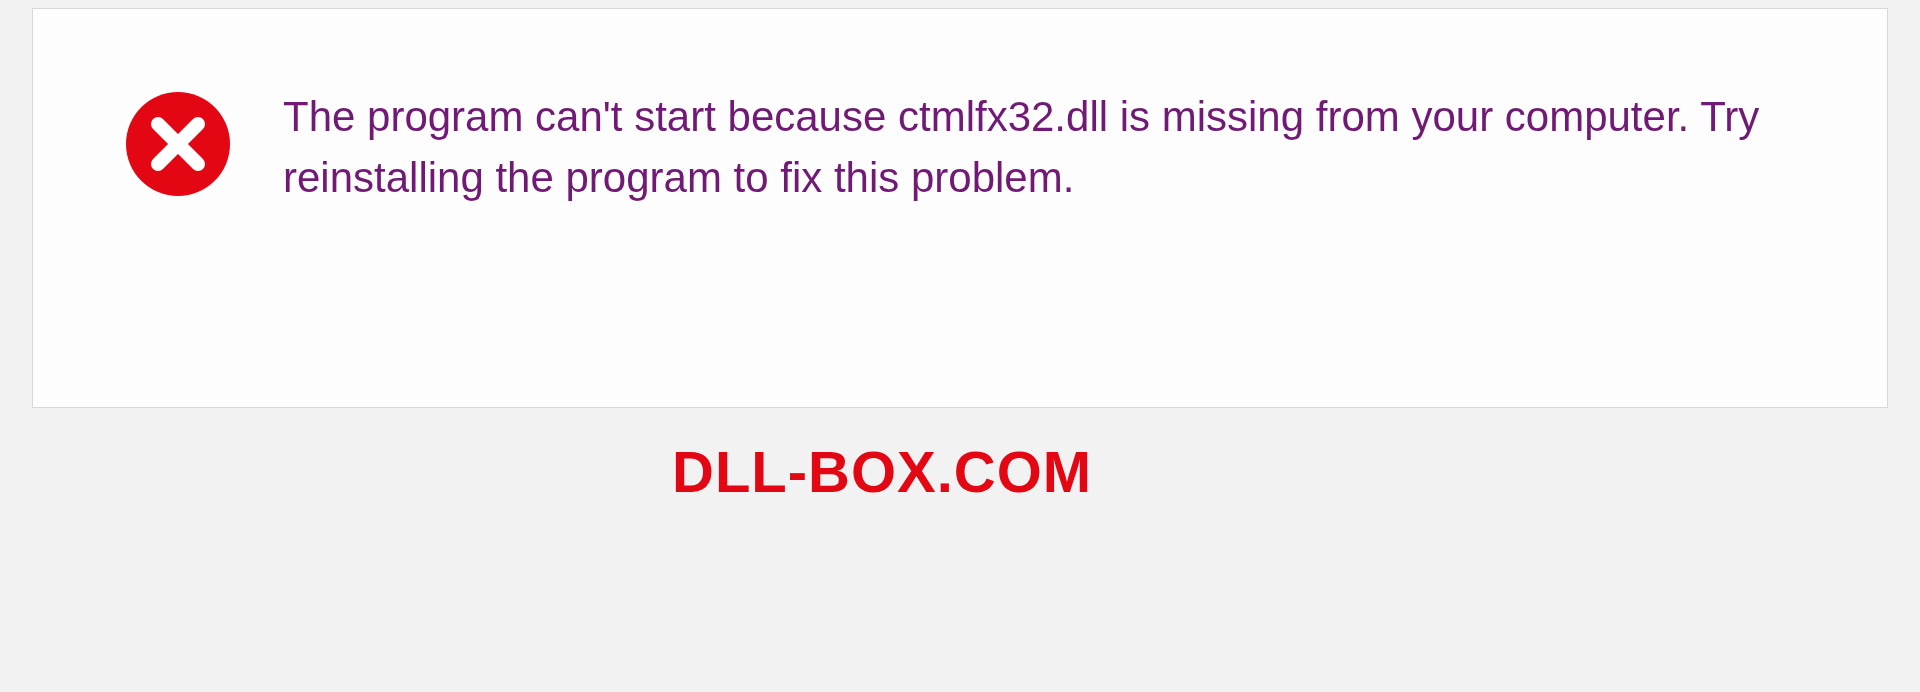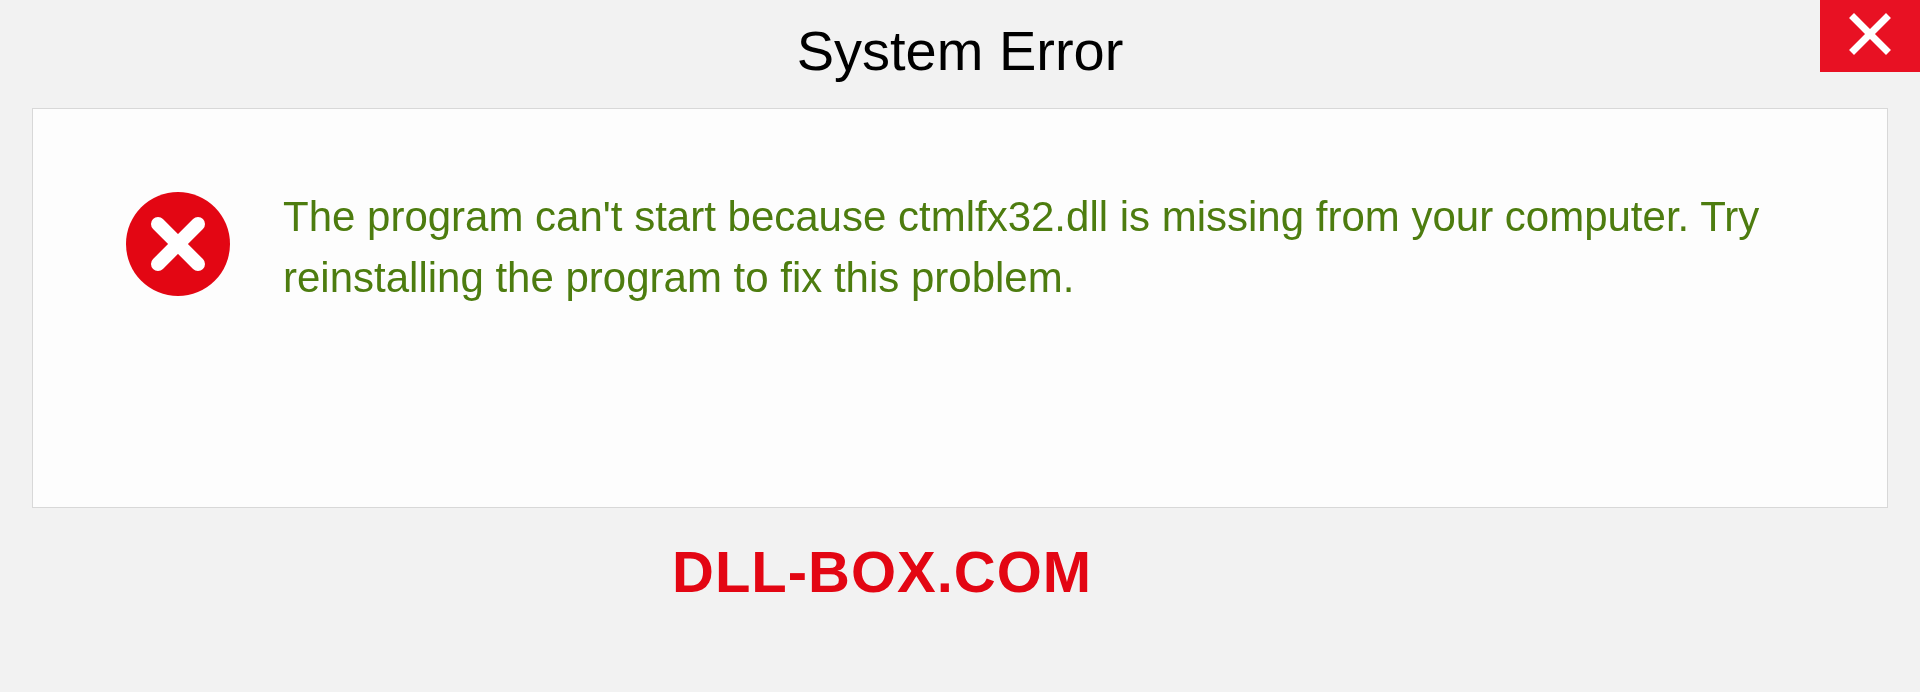--- a/index.html
+++ b/index.html
@@ -66,21 +66,21 @@
       margin-top: 10px;
       margin-right: 50px;
     }
     .error-icon svg {
       width: 100%;
       height: 100%;
     }
     .message {
       font-size: 42px;
       line-height: 1.45;
-      color: #4d7c0f;
+      color: #701a75;
       font-weight: 400;
       padding-top: 8px;
     }
     .footer {
       margin: 30px 32px 0 32px;
       display: flex;
       align-items: center;
       justify-content: space-between;
     }
     .watermark {
@@ -101,31 +101,20 @@
       align-items: center;
       justify-content: center;
       cursor: pointer;
       font-family: inherit;
     }
   </style>
 </head>
 <body>
 
 <div class="dialog">
-  <div class="titlebar">
-    <div class="title">System Error</div>
-    <div class="close-btn">
-      <span>
-        <svg viewBox="0 0 44 44">
-          <line x1="6" y1="6" x2="38" y2="38" stroke="#ffffff" stroke-width="7" stroke-linecap="square"></line>
-          <line x1="38" y1="6" x2="6" y2="38" stroke="#ffffff" stroke-width="7" stroke-linecap="square"></line>
-        </svg>
-      </span>
-    </div>
-  </div>
 
   <div class="content-panel">
     <div class="error-icon">
       <svg viewBox="0 0 110 110">
         <circle cx="55" cy="55" r="52" fill="#e30613"></circle>
         <line x1="35" y1="35" x2="75" y2="75" stroke="#ffffff" stroke-width="14" stroke-linecap="round"></line>
         <line x1="75" y1="35" x2="35" y2="75" stroke="#ffffff" stroke-width="14" stroke-linecap="round"></line>
       </svg>
     </div>
     <div class="message">The program can't start because ctmlfx32.dll is missing from your computer. Try reinstalling the program to fix this problem.</div>

